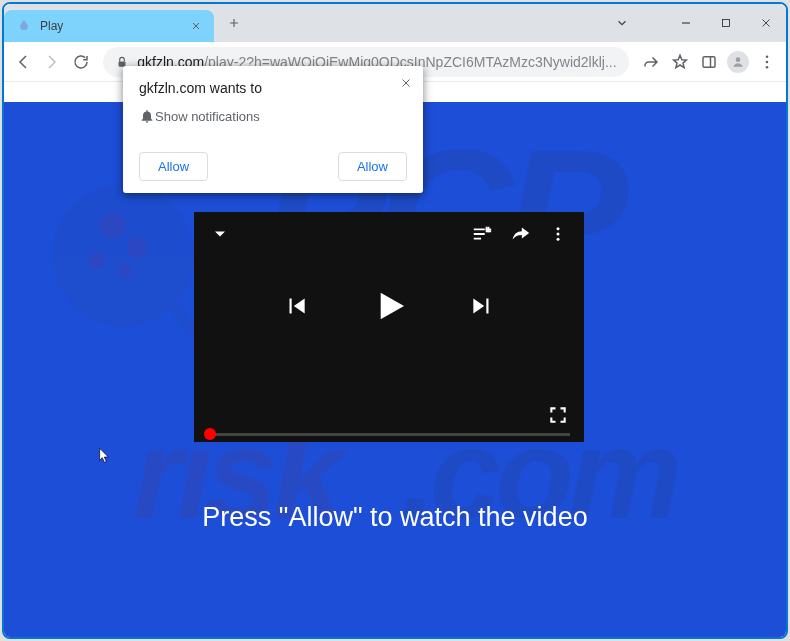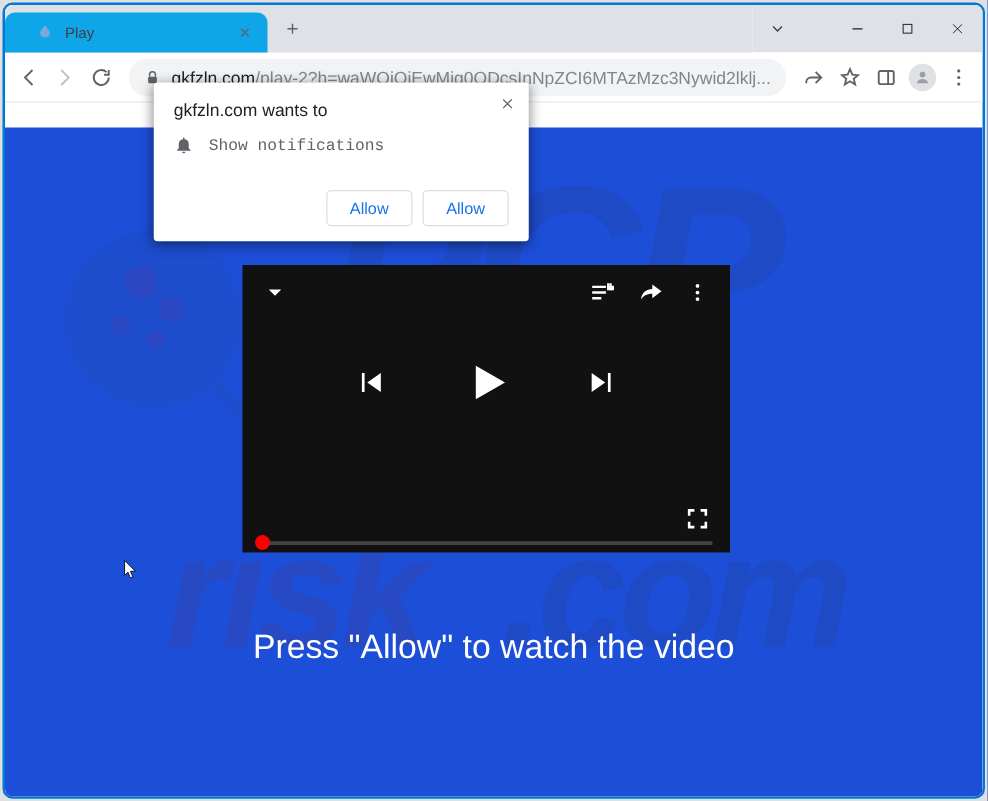--- a/index.html
+++ b/index.html
@@ -32,25 +32,25 @@
     .tab-area {
       flex: 1;
       display: flex;
       align-items: center;
       background: #dee1e6;
       position: relative;
     }
     .tab {
       display: flex;
       align-items: center;
-      background: #0ea5e9;
+      background: #7dd3fc;
       height: 32px;
       margin-top: 6px;
       border-radius: 8px 8px 0 0;
-      padding: 0 10px 0 24px;
+      padding: 0 10px 0 12px;
       width: 210px;
       font-size: 12px;
       color: #3c4043;
       gap: 8px;
     }
     .tab .favicon {
       width: 16px; height: 16px;
       border-radius: 3px;
       display: flex; align-items: center; justify-content: center;
     }
@@ -184,26 +184,26 @@
     }
     .notif-close {
       position: absolute; right: 10px; top: 10px;
       width: 14px; height: 14px; color: #5f6368;
       display: flex; align-items: center; justify-content: center;
     }
     .notif-title {
       font-size: 14px; color: #202124;
     }
     .notif-row {
-      display: flex; align-items: center; gap: 12px; margin-top: 12px;
-      font-size: 13px; color: #5f6368; font-family: Liberation Mono, monospace;
+      display: flex; align-items: center; margin-top: 12px;
+      font-size: 13px; color: #5f6368;
     }
     .notif-row .bell { width: 16px; height: 16px; color: #5f6368; }
     .notif-actions {
-      display: flex; justify-content: flex-end; gap: 8px; margin-top: 28px;
+      display: flex; justify-content: space-between; gap: 8px; margin-top: 28px;
     }
     .notif-btn {
       padding: 6px 18px; border: 1px solid #dadce0; border-radius: 4px;
       background: #fff; font-size: 13px; color: #1a73e8;
     }
 
     .cursor-img {
       position: absolute;
       left: 93px; top: 345px;
       color: #fff;

